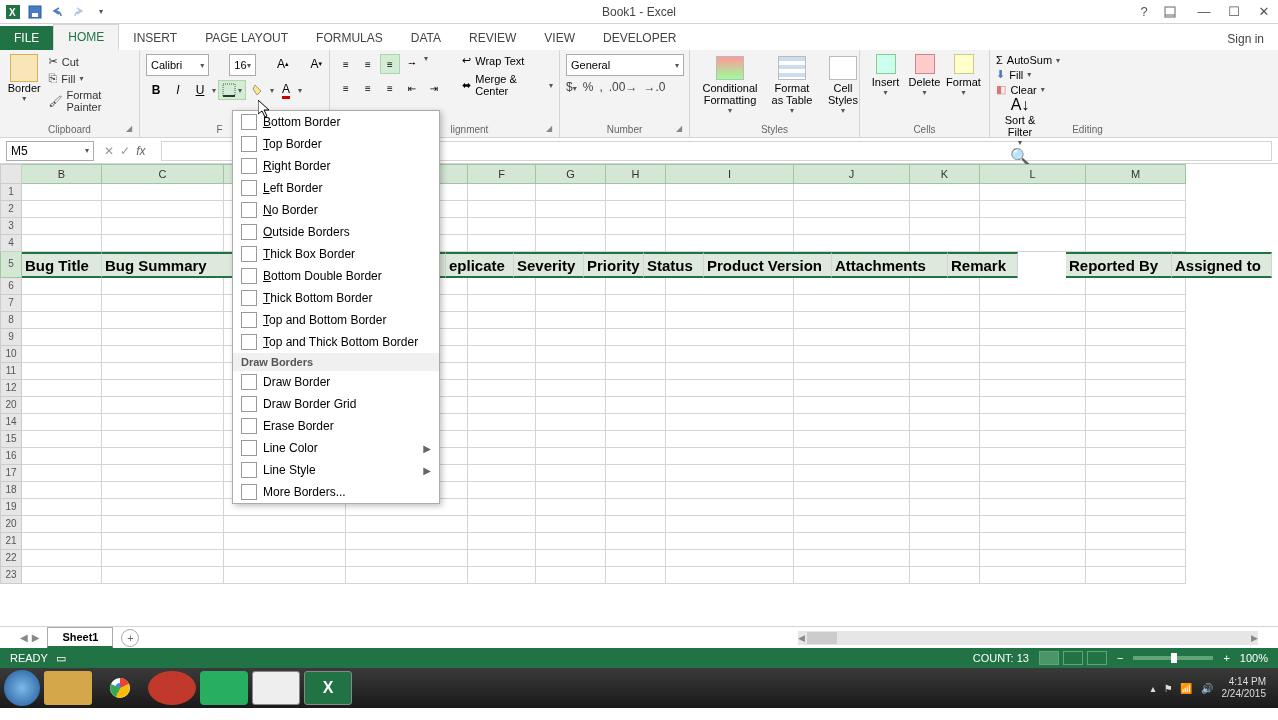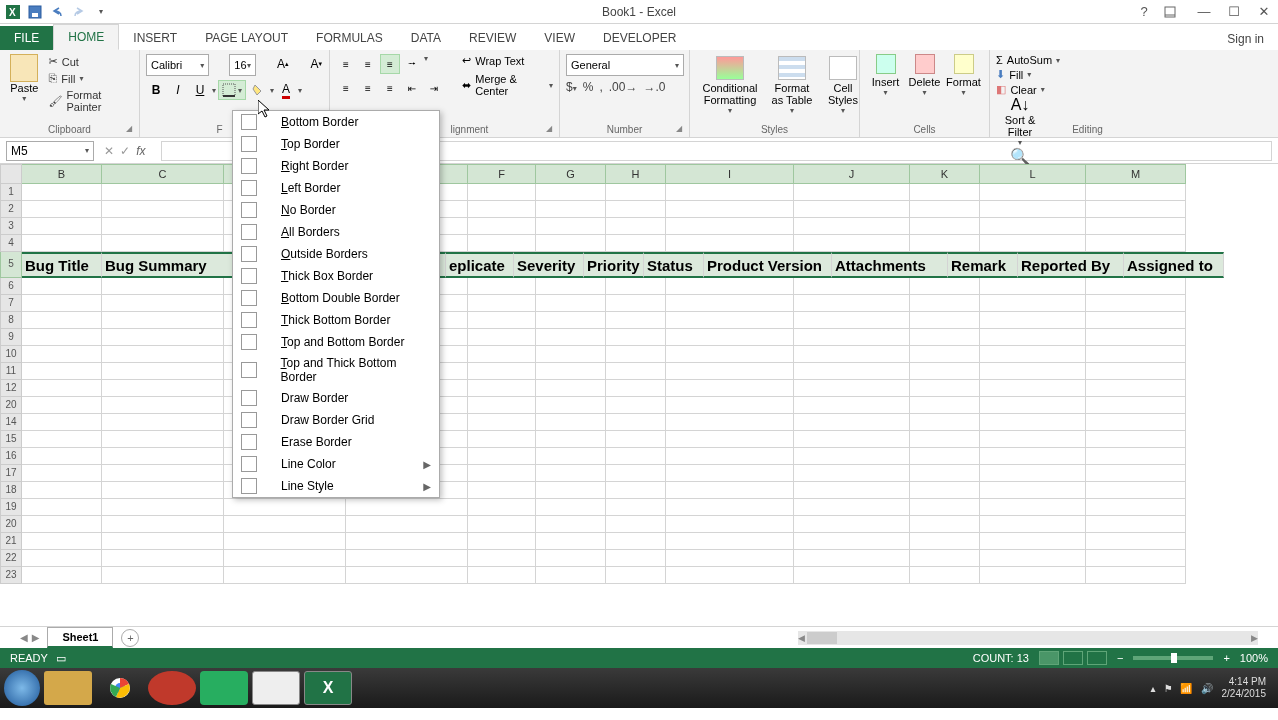--- a/index.html
+++ b/index.html
@@ -82,21 +82,21 @@
 .cells { position: absolute; top: 20px; left: 22px; }
 .cell-row { display: flex; height: 17px; }
 .cell-row.r5 { height: 26px; }
 .cell { border-right: 1px solid #d4d4d4; border-bottom: 1px solid #d4d4d4; font-size: 11px; overflow: hidden; white-space: nowrap; display: flex; align-items: center; padding: 0 3px; }
 .cell.hdr { font-weight: bold; font-size: 15px; background: #dce9dc; }
 .cell-row.r5 .cell { border-top: 2px solid #217346; border-bottom: 2px solid #217346; }
 
 
 .borders-menu { position: absolute; left: 232px; top: 110px; width: 208px; background: #fff; border: 1px solid #ababab; box-shadow: 2px 2px 6px rgba(0,0,0,0.25); z-index: 100; font-size: 12px; }
 .borders-menu .menu-header { background: #f0f0f0; padding: 3px 8px; font-weight: bold; font-size: 11px; color: #555; }
-.borders-menu .menu-item { display: flex; align-items: center; gap: 24px; padding: 3px 8px; }
+.borders-menu .menu-item { display: flex; align-items: center; gap: 6px; padding: 3px 8px; }
 .borders-menu .micon { width: 16px; height: 16px; border: 1px solid #999; display: inline-block; }
 .borders-menu .submenu .arrow { margin-left: auto; font-size: 10px; color: #666; }
 
 
 .sheet-tabs { height: 22px; background: #fff; border-top: 1px solid #d4d4d4; display: flex; align-items: center; font-size: 11px; padding-left: 20px; position: relative; }
 .sheet-tabs .nav-btns { display: flex; gap: 4px; color: #888; font-size: 10px; }
 .sheet-tabs .tab-item { padding: 3px 14px; border: 1px solid #ababab; border-bottom: 2px solid #217346; background: #fff; margin-left: 8px; font-weight: bold; }
 .sheet-tabs .add-btn { width: 18px; height: 18px; border: 1px solid #ababab; border-radius: 50%; text-align: center; line-height: 16px; margin-left: 8px; color: #666; }
 .sheet-tabs .hscroll { position: absolute; right: 20px; width: 460px; height: 14px; background: #e6e6e6; display: flex; align-items: center; }
 .sheet-tabs .hscroll .thumb { width: 30px; height: 12px; background: #ccc; margin-left: 2px; }
@@ -177,21 +177,21 @@
   <div class="tab">VIEW</div>
   <div class="tab">DEVELOPER</div>
   <div class="signin">Sign in</div>
 </div>
 
 <div class="ribbon">
   <div class="ribbon-group clipboard-group">
     <div style="display:flex; gap:4px;">
       <div class="paste-btn">
         <div class="icon"></div>
-        <span>Paste</span>
+        <span>Border</span>
         <span class="dd-arrow">▾</span>
       </div>
       <div class="clip-side">
         <div class="item">
             <span>✂</span>
             <span>Cut</span>
           </div>
         <div class="item">
             <span>⎘</span>
             <span>Fill</span>
@@ -480,21 +480,21 @@
       <div class="cell-row r5">
         <div class="cell hdr" style="width: 80px;">Bug Title</div>
         <div class="cell hdr" style="width: 344px;">Bug Summary</div>
         <div class="cell hdr" style="width: 68px;">eplicate</div>
         <div class="cell hdr" style="width: 70px;">Severity</div>
         <div class="cell hdr" style="width: 60px;">Priority</div>
         <div class="cell hdr" style="width: 60px;">Status</div>
         <div class="cell hdr" style="width: 128px;">Product Version</div>
         <div class="cell hdr" style="width: 116px;">Attachments</div>
         <div class="cell hdr" style="width: 70px;">Remark</div>
-        <div class="cell hdr" style="width: 106px;">Reported By</div>
+        <div class="cell hdr" style="width: 106px; margin-left: 48px;">Reported By</div>
         <div class="cell hdr" style="width: 100px;">Assigned to</div>
       </div>
       <div class="cell-row">
         <div class="cell" style="width: 80px;"></div>
         <div class="cell" style="width: 122px;"></div>
         <div class="cell" style="width: 122px;"></div>
         <div class="cell" style="width: 122px;"></div>
         <div class="cell" style="width: 68px;"></div>
         <div class="cell" style="width: 70px;"></div>
         <div class="cell" style="width: 60px;"></div>
@@ -762,24 +762,20 @@
       <div class="menu-item">
         <span class="micon"></span>
         <span><u>L</u>eft Border</span>
       </div>
       <div class="menu-item">
         <span class="micon"></span>
         <span><u>N</u>o Border</span>
       </div>
       <div class="menu-item">
         <span class="micon"></span>
-        <span><u>A</u>ll Borders</span>
-      </div>
-      <div class="menu-item">
-        <span class="micon"></span>
         <span><u>O</u>utside Borders</span>
       </div>
       <div class="menu-item">
         <span class="micon"></span>
         <span><u>T</u>hick Box Border</span>
       </div>
       <div class="menu-item">
         <span class="micon"></span>
         <span><u>B</u>ottom Double Border</span>
       </div>
@@ -789,20 +785,21 @@
       </div>
       <div class="menu-item">
         <span class="micon"></span>
         <span><u>T</u>op and Bottom Border</span>
       </div>
       <div class="menu-item">
         <span class="micon"></span>
         <span><u>T</u>op and Thick Bottom Border</span>
       </div>
     </div>
+  <div class="menu-header">Draw Borders</div>
   <div id="borders-items2">
       <div class="menu-item">
         <span class="micon"></span>
         <span>Draw Border</span>
       </div>
       <div class="menu-item">
         <span class="micon"></span>
         <span>Draw Border Grid</span>
       </div>
       <div class="menu-item">
@@ -814,20 +811,24 @@
       <div class="menu-item submenu">
         <span class="micon"></span>
         <span>Line Color</span>
         <span class="arrow">▶</span>
       </div>
       <div class="menu-item submenu">
         <span class="micon"></span>
         <span>Line Style</span>
         <span class="arrow">▶</span>
       </div>
+    </div>
+  <div class="menu-item">
+      <span class="micon"></span>
+      <span>More Borders...</span>
     </div>
 </div>
 
 <div class="cursor">
     <svg width="14" height="20">
       <path d="M0 0 L0 14 L4 11 L7 17 L9 16 L6 10 L11 10 Z" fill="#fff" stroke="#000"></path>
     </svg>
   </div>
 
 <div class="sheet-tabs">

